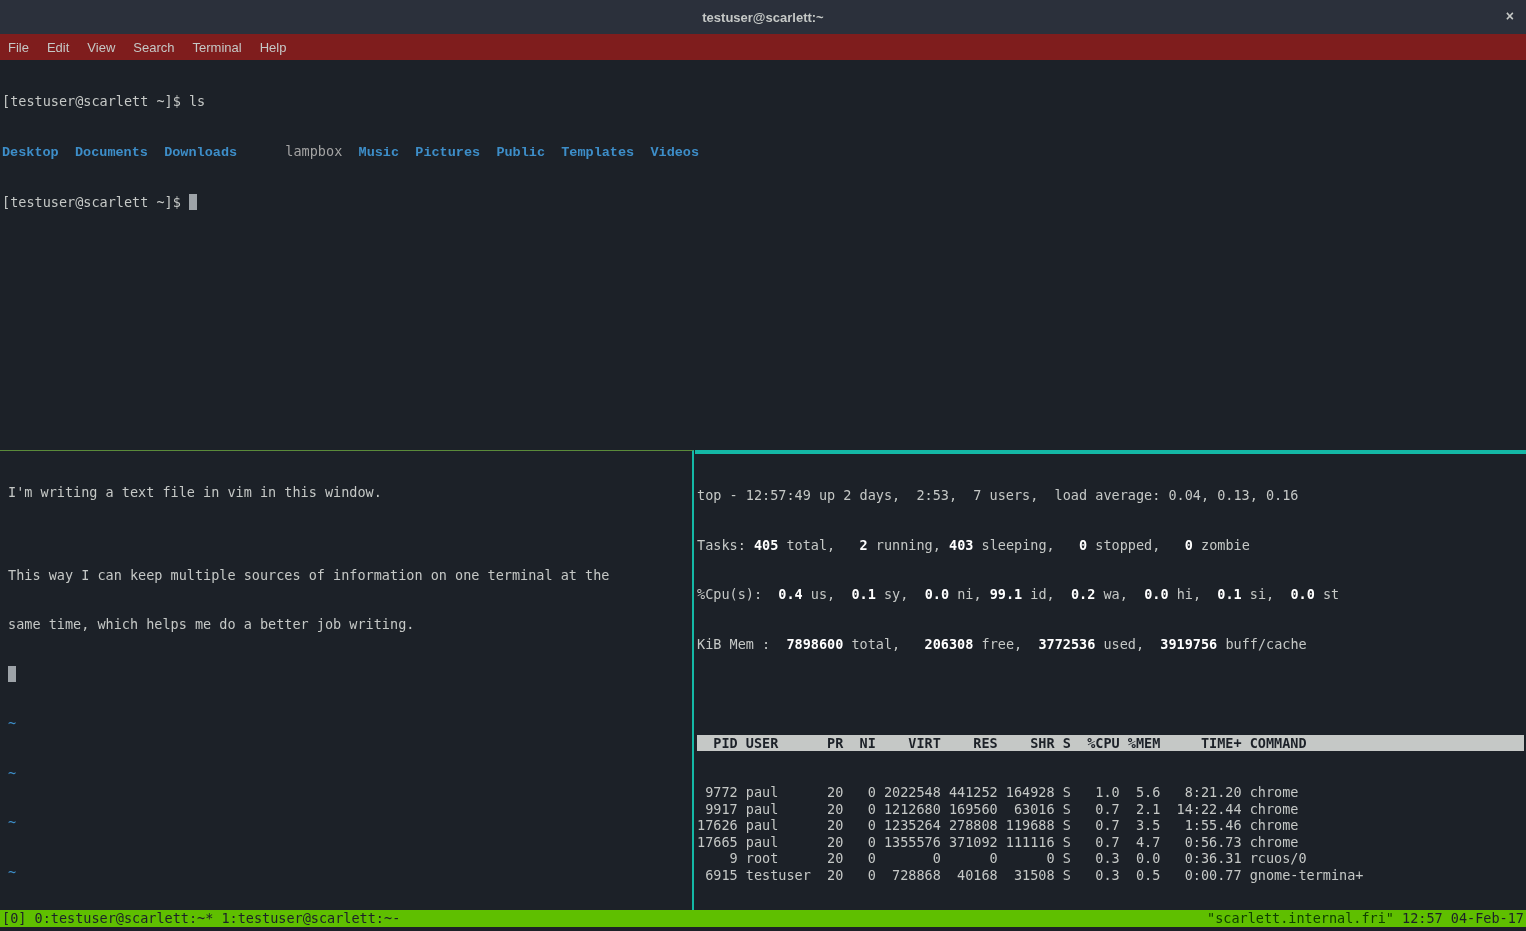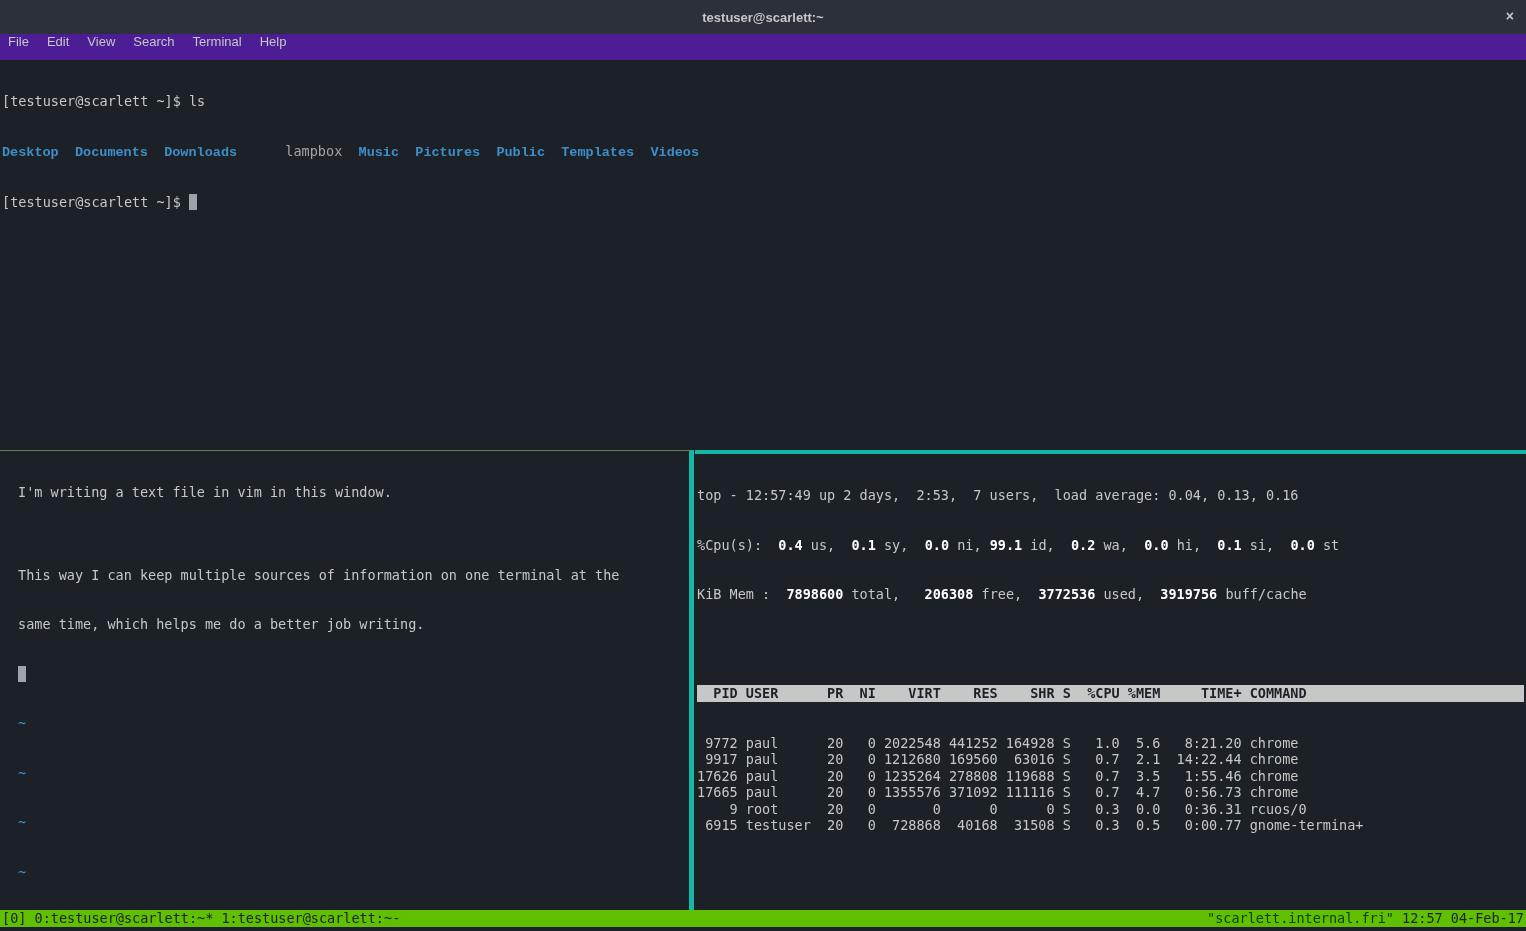--- a/index.html
+++ b/index.html
@@ -28,42 +28,43 @@
 }
 .titlebar .close {
   position: absolute;
   right: 12px;
   top: 8px;
   font-size: 14px;
   cursor: pointer;
 }
 .menubar {
   height: 26px;
-  background: #4c1d95;
+  background: #7f1d1d;
   display: flex;
+  align-items: center;
   padding: 0 8px;
   gap: 18px;
   font-family: sans-serif;
   font-size: 13px;
   color: #c5c8c6;
 }
 .menubar span { cursor: pointer; }
 .terminal {
   flex: 1;
   background: #1c2128;
   position: relative;
 }
 .pane {
   position: absolute;
   overflow: hidden;
   line-height: 16.5px;
   white-space: pre;
 }
 .pane-top { left: 0; top: 0; right: 12px; height: 390px; padding: 0 2px; }
-.pane-bl  { left: 0; top: 390px; width: 694px; bottom: 17px; border-top: 1px solid #5a8a3a; border-right: 5px solid #14b8a6; padding: 0 18px; }
+.pane-bl  { left: 0; top: 390px; width: 694px; bottom: 17px; border-top: 1px solid #5a8a3a; border-right: 2px solid #14b8a6; padding: 0 8px; }
 .pane-br  { left: 695px; top: 390px; right: 0; bottom: 17px; border-top: 4px solid #14b8a6; padding: 0 2px; }
 .prompt-user { color: #c5c8c6; }
 .dir { color: #3d8ec9; font-weight: bold; font-family: Liberation Mono, monospace; }
 .plain { color: #a3a3a3; margin-left: 32px; }
 .cursor-block { background: #9da3a8; color: #1c2128; }
 .tilde { color: #3d8ec9; }
 .bold { font-weight: bold; color: #ffffff; }
 .top-header {
   background: #c5c8c6;
   color: #1c2128;
@@ -130,20 +131,21 @@
     
     
     
     
     
     
   </div>
 
   <div class="pane pane-br">
     <span class="row">top - 12:57:49 up 2 days,  2:53,  7 users,  load average: 0.04, 0.13, 0.16</span>
+    <span class="row"><span>Tasks: </span><span class="bold">405</span><span> total,   </span><span class="bold">2</span><span> running, </span><span class="bold">403</span><span> sleeping,   </span><span class="bold">0</span><span> stopped,   </span><span class="bold">0</span><span> zombie</span></span>
     <span class="row"><span>%Cpu(s):  </span><span class="bold">0.4</span><span> us,  </span><span class="bold">0.1</span><span> sy,  </span><span class="bold">0.0</span><span> ni, </span><span class="bold">99.1</span><span> id,  </span><span class="bold">0.2</span><span> wa,  </span><span class="bold">0.0</span><span> hi,  </span><span class="bold">0.1</span><span> si,  </span><span class="bold">0.0</span><span> st</span></span>
     <span class="row"><span>KiB Mem : </span><span class="bold"> 7898600</span><span> total,   </span><span class="bold">206308</span><span> free,  </span><span class="bold">3772536</span><span> used,  </span><span class="bold">3919756</span><span> buff/cache</span></span>
     <span class="row"> </span>
     <span class="row top-header">  PID USER      PR  NI    VIRT    RES    SHR S  %CPU %MEM     TIME+ COMMAND                                                   </span>
     <div id="top-rows"><span class="row"> 9772 paul      20   0 2022548 441252 164928 S   1.0  5.6   8:21.20 chrome</span><span class="row"> 9917 paul      20   0 1212680 169560  63016 S   0.7  2.1  14:22.44 chrome</span><span class="row">17626 paul      20   0 1235264 278808 119688 S   0.7  3.5   1:55.46 chrome</span><span class="row">17665 paul      20   0 1355576 371092 111116 S   0.7  4.7   0:56.73 chrome</span><span class="row">    9 root      20   0       0      0      0 S   0.3  0.0   0:36.31 rcuos/0</span><span class="row"> 6915 testuser  20   0  728868  40168  31508 S   0.3  0.5   0:00.77 gnome-termina+</span></div>
   </div>
 
   <div class="statusbar">
     <span>[0] 0:testuser@scarlett:~* 1:testuser@scarlett:~-</span>
     <span><span class="sb-host">"scarlett.internal.fri"</span><span> 12:57 04-Feb-17</span></span>

